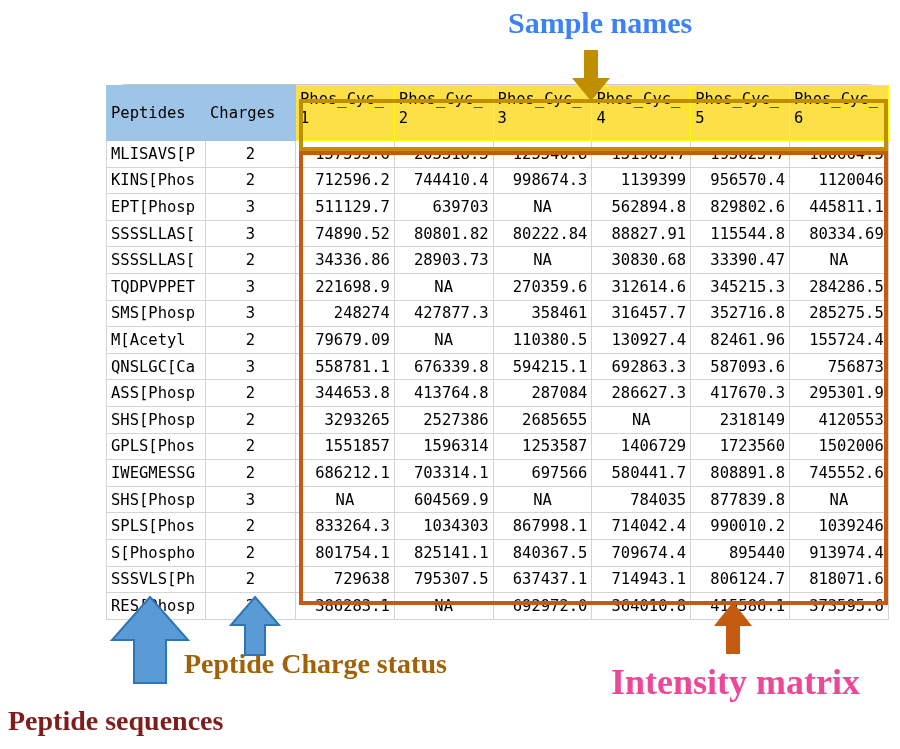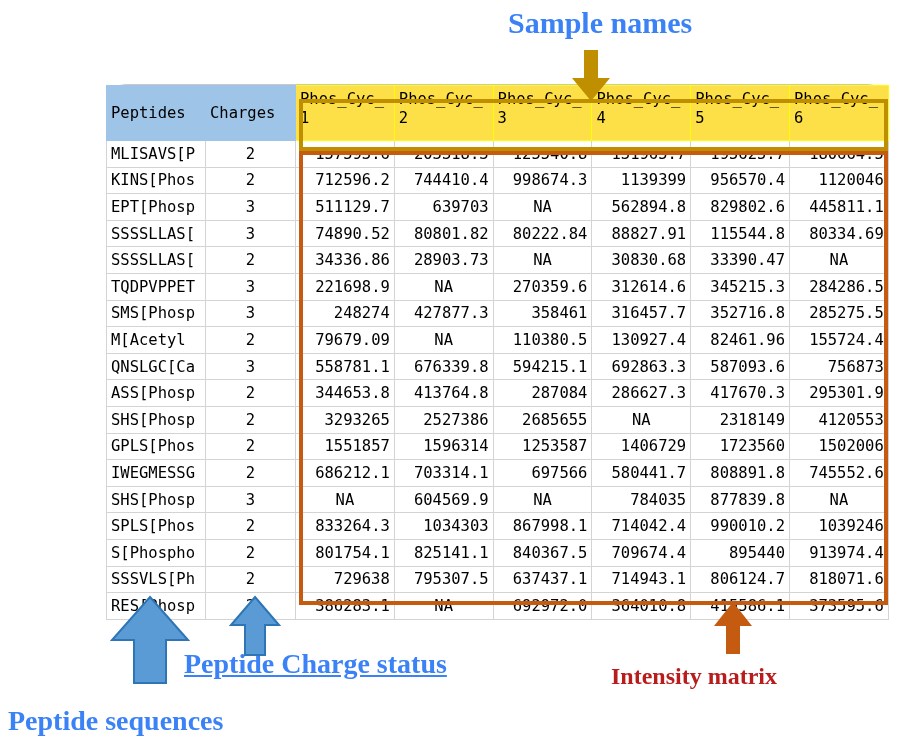--- a/index.html
+++ b/index.html
@@ -27,34 +27,33 @@
   #label-sample-names {
     left: 508px;
     top: 8px;
     font-size: 30px;
     color: #3b82f6;
   }
   #label-peptide-charge {
     left: 184px;
     top: 650px;
     font-size: 28px;
-    color: #3b82f6;
-    text-decoration: underline;
+    color: #a16207;
   }
   #label-peptide-sequences {
     left: 8px;
     top: 707px;
     font-size: 28px;
-    color: #3b82f6;
+    color: #7f1d1d;
   }
   #label-intensity-matrix {
     left: 611px;
     top: 664px;
-    font-size: 24px;
-    color: #b91c1c;
+    font-size: 36px;
+    color: #ec4899;
   }
 
   
   .arrow { position: absolute; }
 
   #arrow-sample-names {
     left: 570px;
     top: 50px;
     width: 42px;
     height: 52px;

